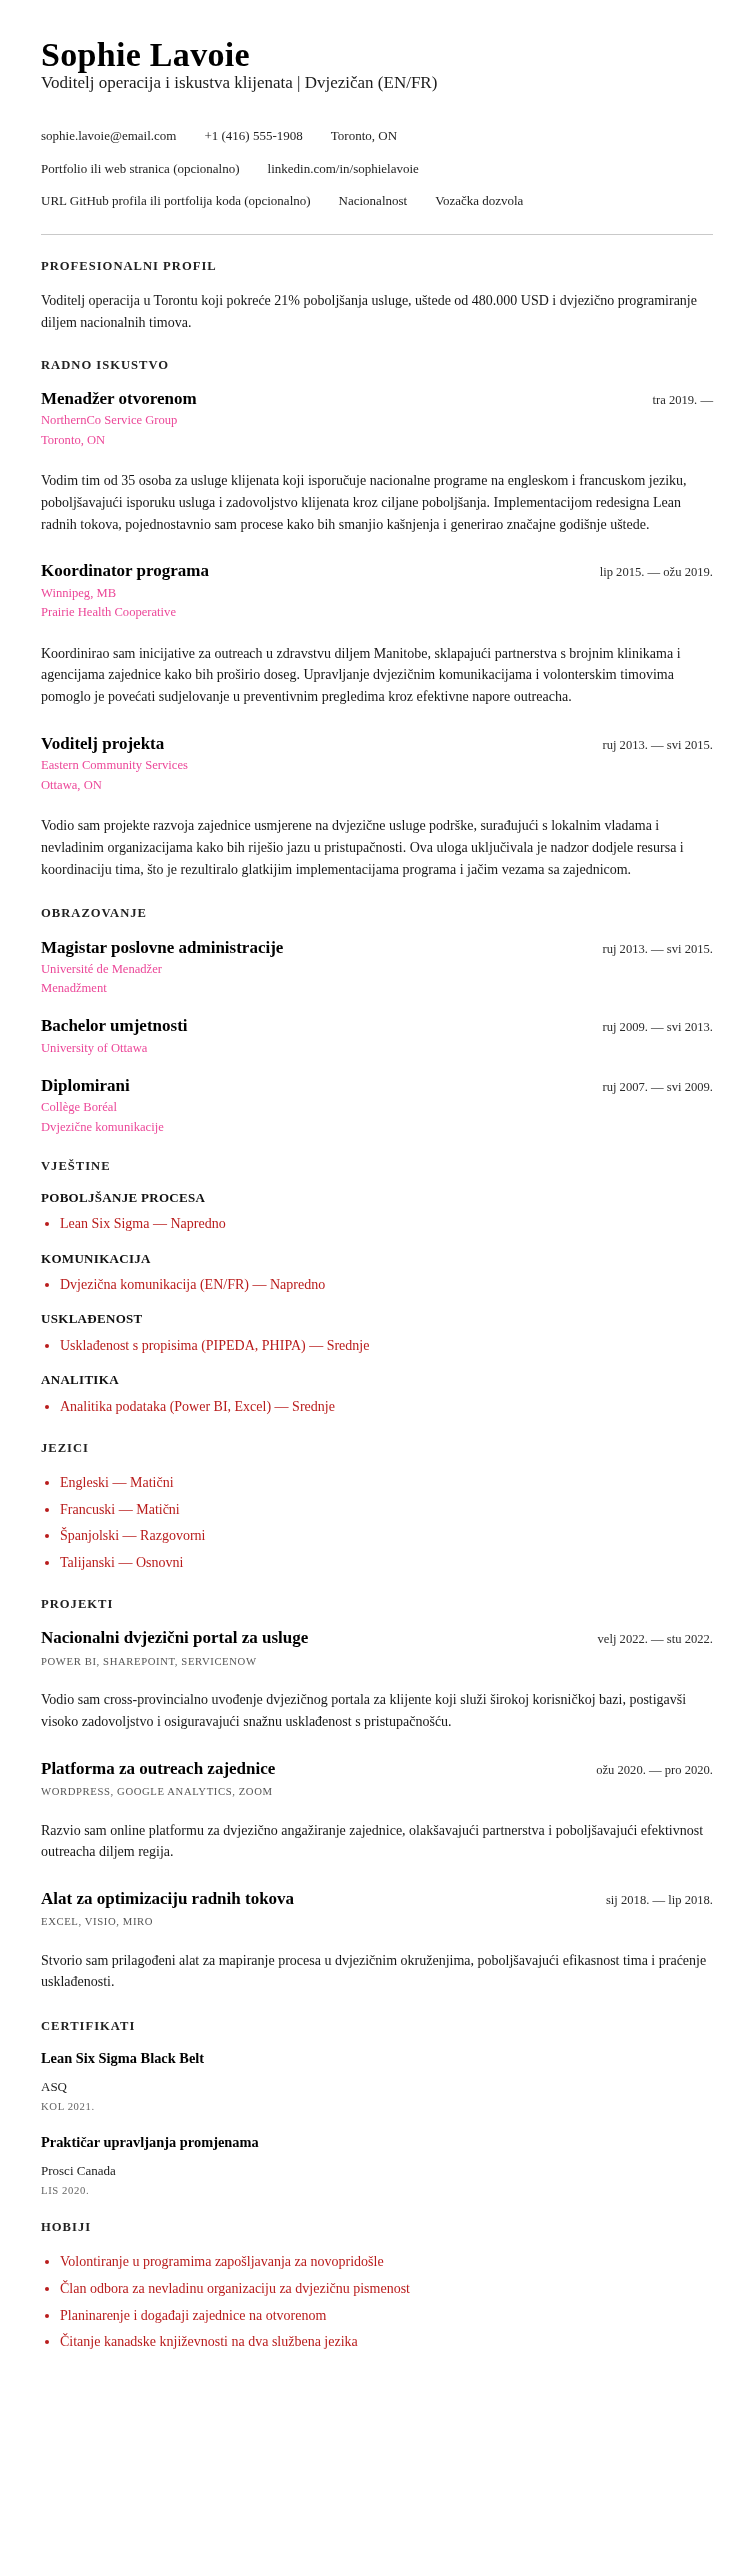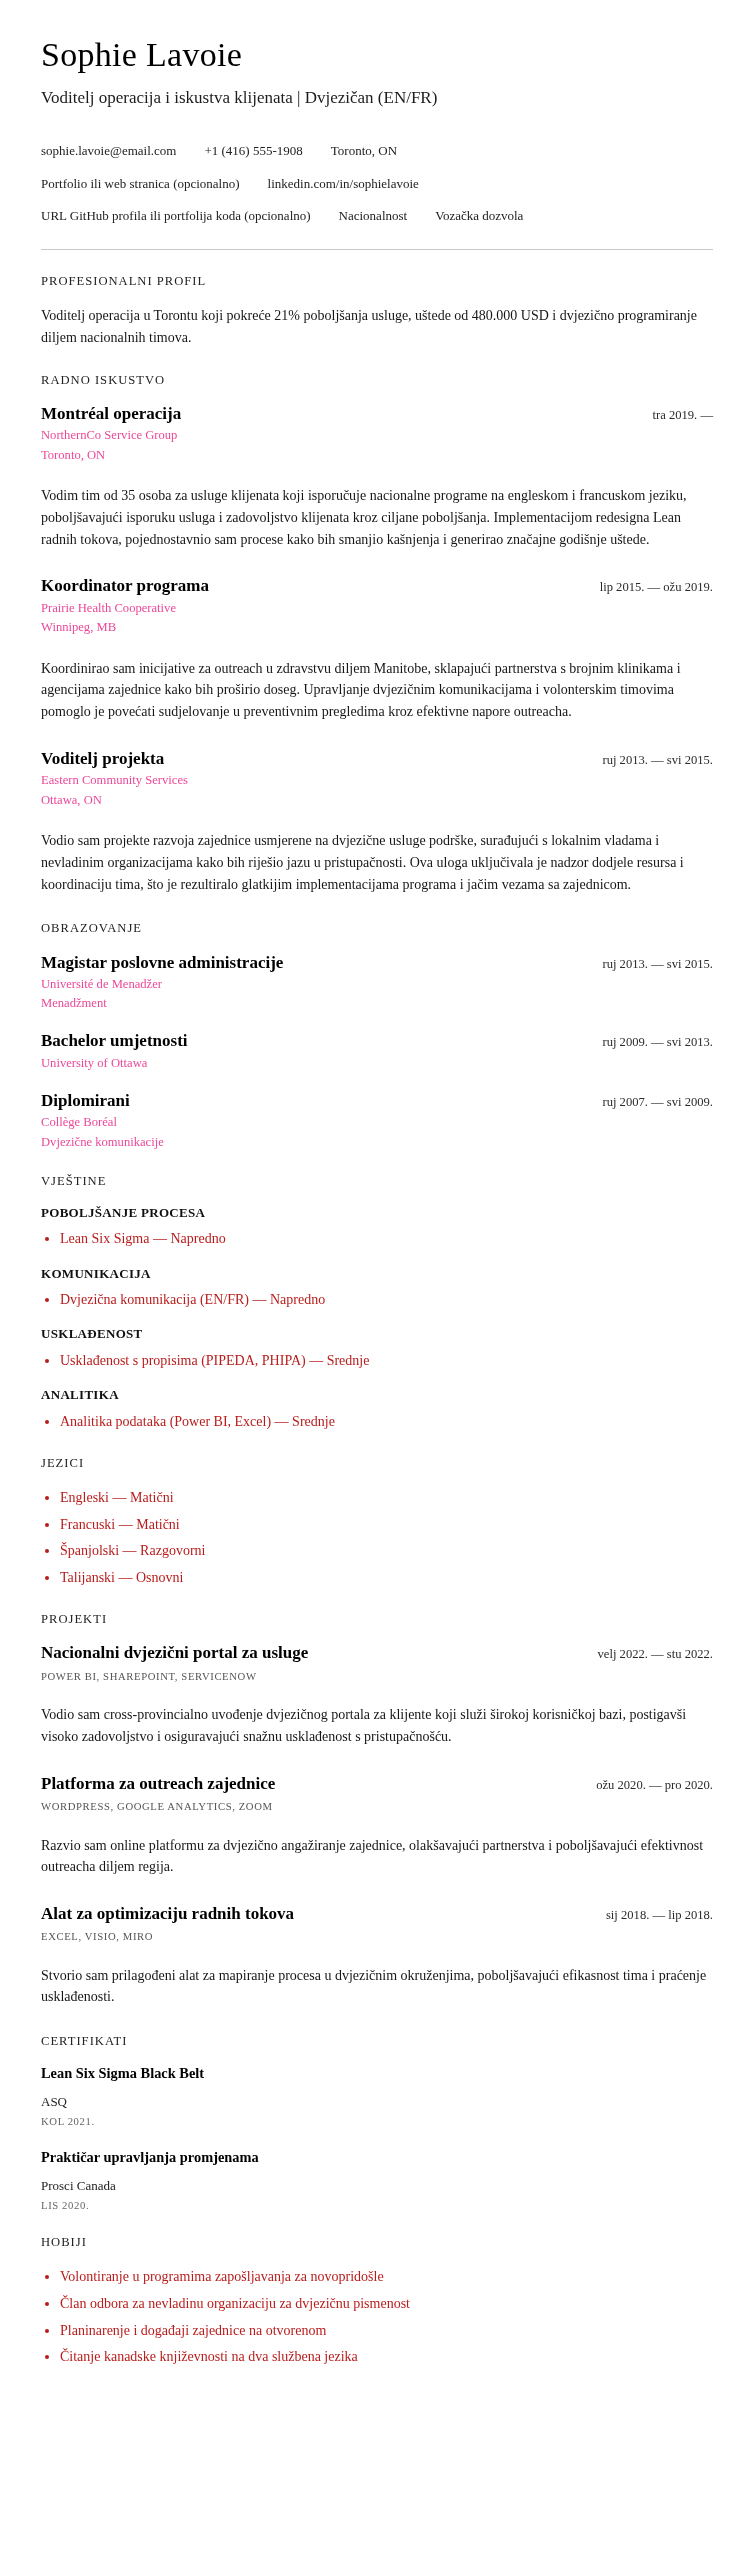--- a/index.html
+++ b/index.html
@@ -1,26 +1,26 @@
 <!DOCTYPE html>
 <html lang="hr" style="font-size:10px"><head>
 <meta charset="utf-8">
 <title>Sophie Lavoie — Resume</title>
 <style>
   * { box-sizing: border-box; }
   html, body { margin: 0; padding: 0; background: #ffffff; }
   body { font-family: "Liberation Serif", "DejaVu Serif", serif; color: #111; }
   .page { width: 754px; min-height: 2576px; margin: 0 auto; background: #fff; padding: 36px 41px 57px; }
 
-  .name { font-size: 34px; line-height: 1.1; font-weight: 400; margin: 0 0 15px; color: #000; letter-spacing: 0.3px; }
+  .name { font-size: 34px; line-height: 1.1; font-weight: 700; margin: 0 0 0; color: #000; letter-spacing: 0.3px; }
   .subtitle { font-size: 17px; margin: 0 0 35px; color: #1c1c1c; }
   .contact-row { display: flex; flex-wrap: wrap; gap: 12px 28px; font-size: 13px; color: #222; margin: 0 0 16.3px; }
   .divider { border: 0; border-top: 0.6px solid #c9c9c9; margin: 25px 0 0; }
 
-  .section-heading { font-size: 12.6px; font-weight: 400; letter-spacing: 1px; color: #222; margin: 24px 0 16.3px; }
+  .section-heading { font-size: 12.6px; font-weight: 700; letter-spacing: 1px; color: #222; margin: 24px 0 16.3px; }
   .body-text { font-size: 14px; line-height: 1.55; margin: 0; color: #161616; }
 
   .entry { margin: 0 0 26px; }
   .entry-head { display: flex; justify-content: space-between; align-items: baseline; gap: 15px; }
   .entry-title { font-size: 17px; font-weight: 700; margin: 0; color: #000; }
   .entry-dates { font-size: 12.6px; color: #2b2b2b; white-space: nowrap; }
   .entry-sub { font-size: 12.6px; color: #ec4899; margin-top: 4.4px; }
   .entry-desc { font-size: 14px; line-height: 1.55; margin: 22.6px 0 0; color: #161616; }
 
   .edu-entry { margin-bottom: 20px; }
@@ -68,35 +68,35 @@
   <section>
     <h2 class="section-heading">PROFESIONALNI PROFIL</h2>
     <p class="body-text">Voditelj operacija u Torontu koji pokreće 21% poboljšanja usluge, uštede od 480.000 USD i dvjezično programiranje diljem nacionalnih timova.</p>
   </section>
 
   <section>
     <h2 class="section-heading">RADNO ISKUSTVO</h2>
 
     <article class="entry">
       <div class="entry-head">
-        <h3 class="entry-title">Montréal operacija</h3>
+        <h3 class="entry-title">Menadžer otvorenom</h3>
         <span class="entry-dates">tra 2019. —</span>
       </div>
       <div class="entry-sub">NorthernCo Service Group</div>
       <div class="entry-sub">Toronto, ON</div>
       <p class="entry-desc">Vodim tim od 35 osoba za usluge klijenata koji isporučuje nacionalne programe na engleskom i francuskom jeziku, poboljšavajući isporuku usluga i zadovoljstvo klijenata kroz ciljane poboljšanja. Implementacijom redesigna Lean radnih tokova, pojednostavnio sam procese kako bih smanjio kašnjenja i generirao značajne godišnje uštede.</p>
     </article>
 
     <article class="entry">
       <div class="entry-head">
         <h3 class="entry-title">Koordinator programa</h3>
         <span class="entry-dates">lip 2015. — ožu 2019.</span>
       </div>
+      <div class="entry-sub">Winnipeg, MB</div>
       <div class="entry-sub">Prairie Health Cooperative</div>
-      <div class="entry-sub">Winnipeg, MB</div>
       <p class="entry-desc">Koordinirao sam inicijative za outreach u zdravstvu diljem Manitobe, sklapajući partnerstva s brojnim klinikama i agencijama zajednice kako bih proširio doseg. Upravljanje dvjezičnim komunikacijama i volonterskim timovima pomoglo je povećati sudjelovanje u preventivnim pregledima kroz efektivne napore outreacha.</p>
     </article>
 
     <article class="entry">
       <div class="entry-head">
         <h3 class="entry-title">Voditelj projekta</h3>
         <span class="entry-dates">ruj 2013. — svi 2015.</span>
       </div>
       <div class="entry-sub">Eastern Community Services</div>
       <div class="entry-sub">Ottawa, ON</div>

